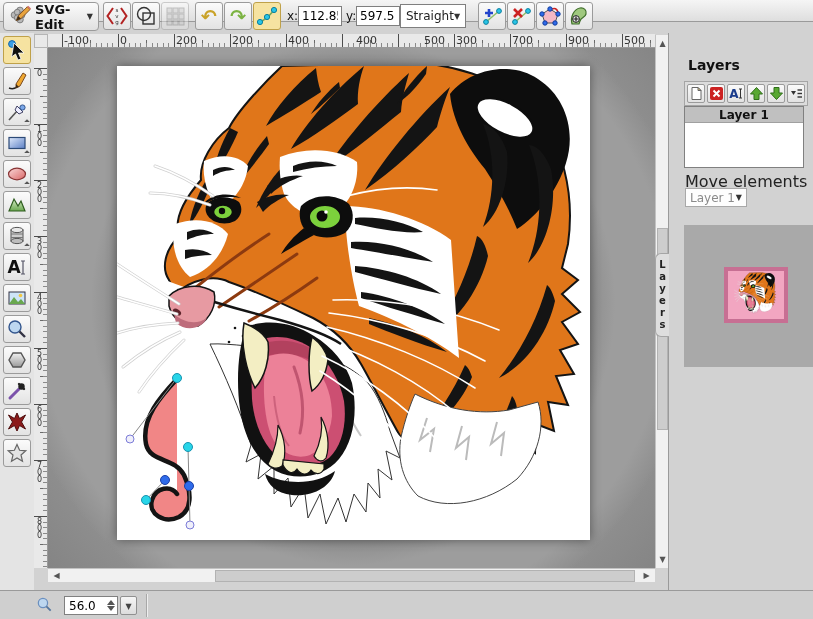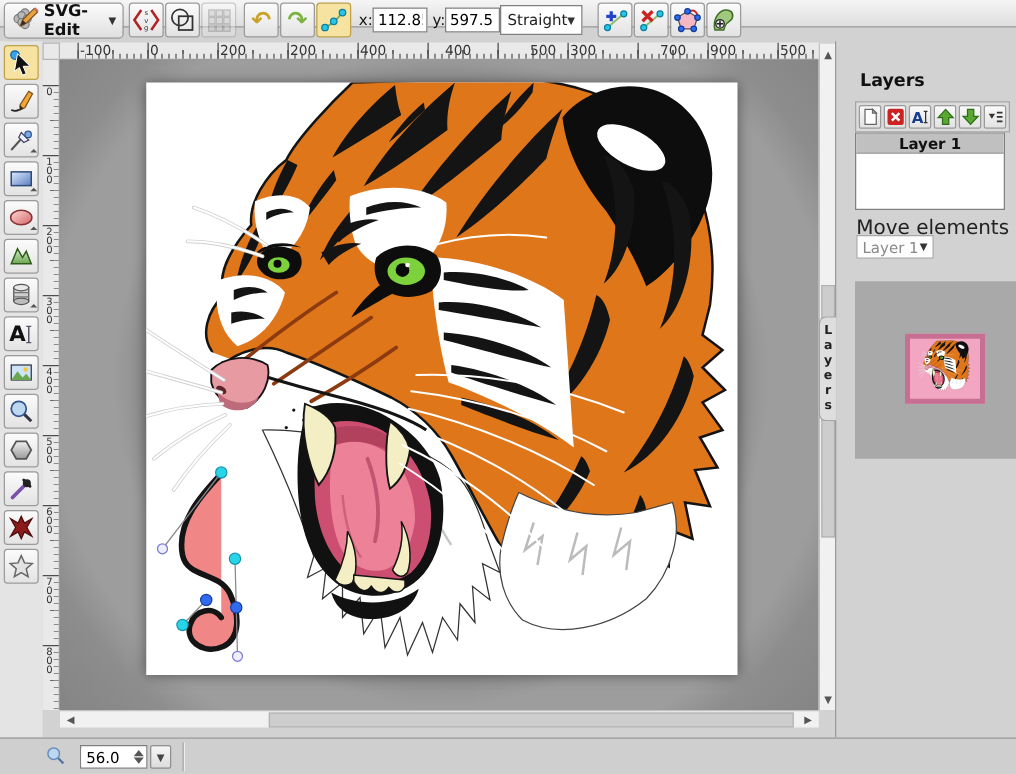--- a/index.html
+++ b/index.html
@@ -357,21 +357,21 @@
       <span class="hlab" style="left: 184px;">200</span>
       <div class="htick" style="left: 238px;"></div>
       <span class="hlab" style="left: 240px;">400</span>
       <div class="htick" style="left: 294px;"></div>
       <span class="hlab" style="left: 308px;">400</span>
       <div class="htick" style="left: 350px;"></div>
       <span class="hlab" style="left: 352px; padding-left: 24px;">500</span>
       <div class="htick" style="left: 406px;"></div>
       <span class="hlab" style="left: 408px;">300</span>
       <div class="htick" style="left: 462px;"></div>
-      <span class="hlab" style="left: 464px; padding-left: 16px;">700</span>
+      <span class="hlab" style="left: 464px;">700</span>
       <div class="htick" style="left: 518px;"></div>
       <span class="hlab" style="left: 520px;">900</span>
       <div class="htick" style="left: 574px;"></div>
       <span class="hlab" style="left: 576px;">500</span>
     </div>
   <div id="vruler">
       <div class="vtick" style="top: 20px;"></div>
       <div class="vlab" style="top: 22px;">0</div>
       <div class="vtick" style="top: 76px;"></div>
       <div class="vlab" style="top: 78px;">1<br>0<br>0</div>

